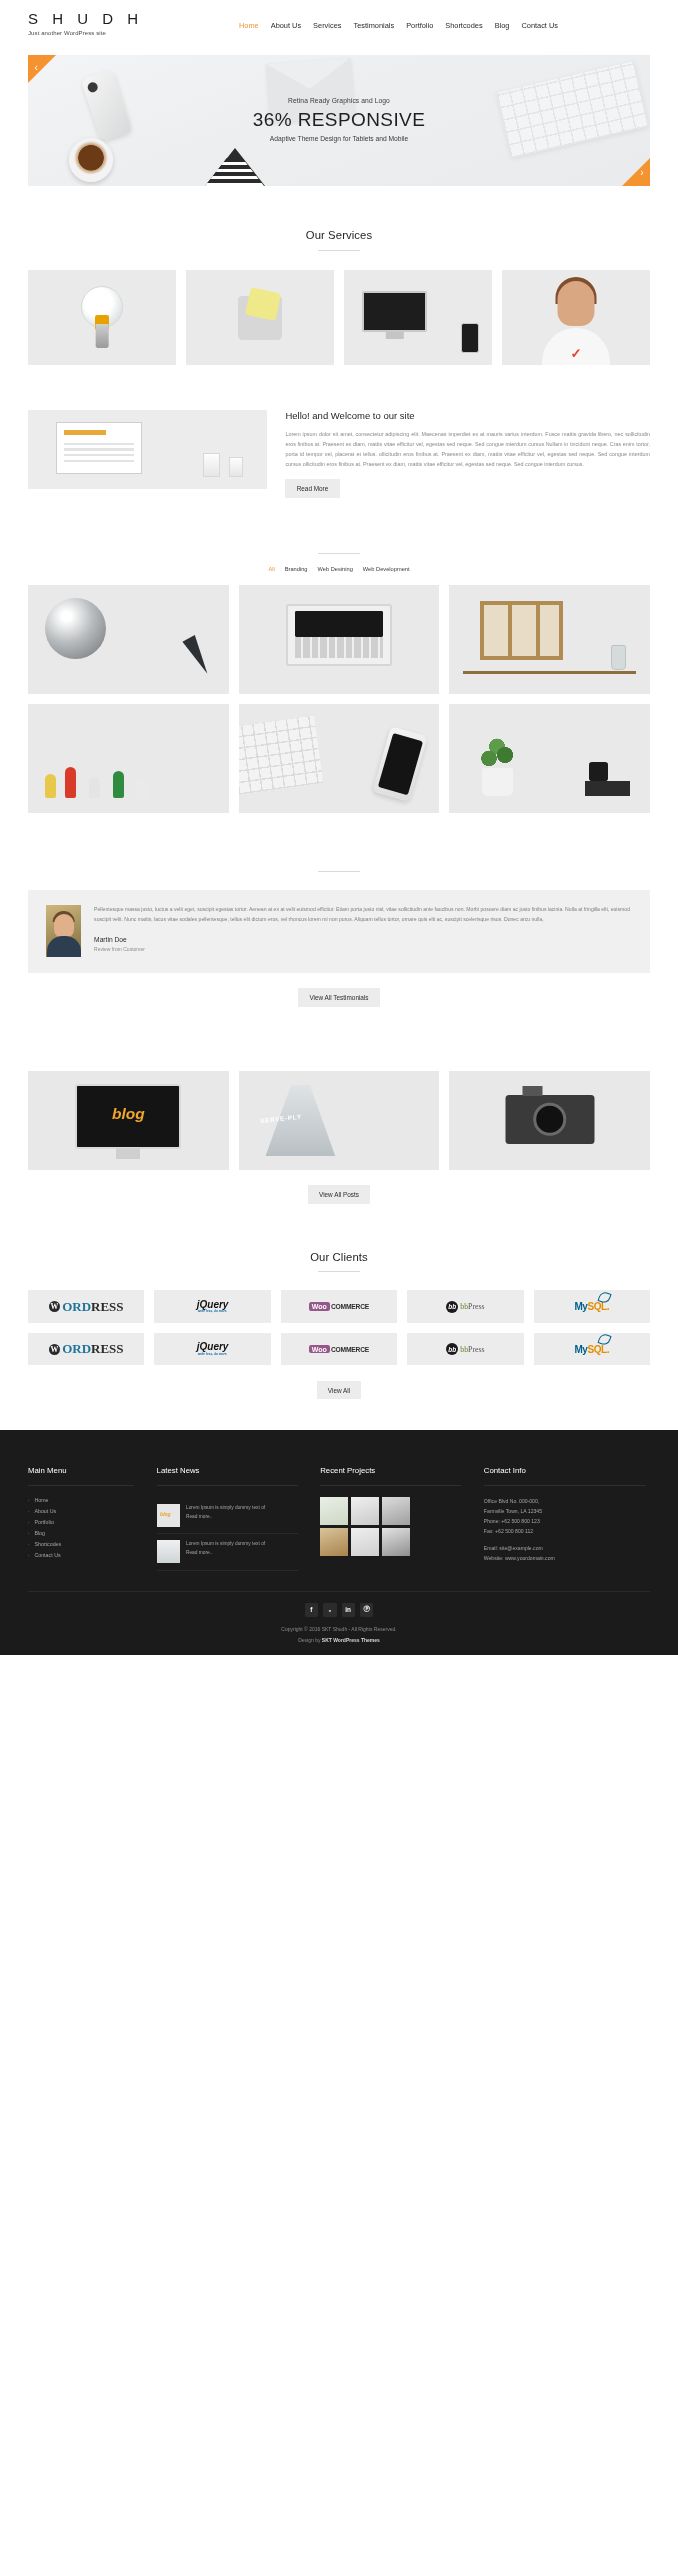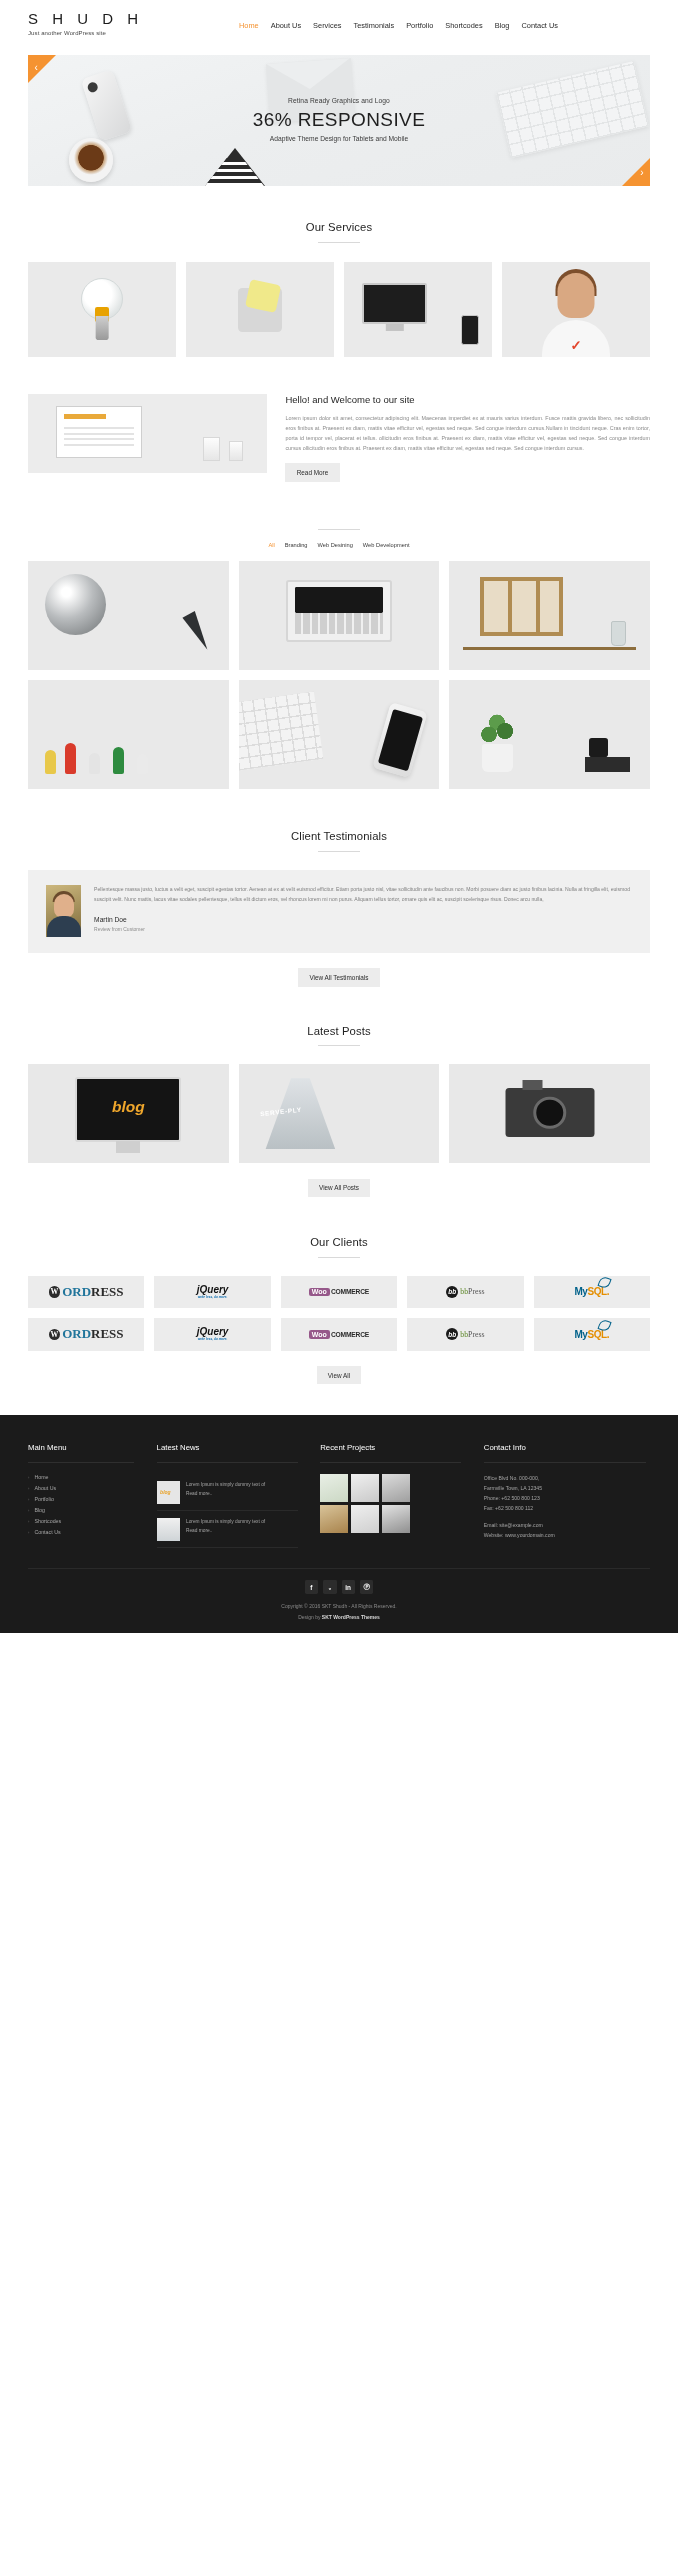--- a/index.html
+++ b/index.html
@@ -4,21 +4,21 @@
 <style>
   * { box-sizing: border-box; margin: 0; padding: 0; }
   html, body {
     width: 678px;
     background: #ffffff;
     font-family: "Liberation Sans", sans-serif;
     color: #555;
   }
   body { width: 678px; height: 2576px; overflow: hidden; position: relative; }
 
-  .wrap { width: 622px; margin: 4px auto; }
+  .wrap { width: 622px; margin: 12px auto; }
 
   
   .header { width: 579px; height: 55px; background: #fff; position: relative; }
   .logo-block { position: absolute; left: 28px; top: 11.3px; }
   .logo-title {
     font-size: 15px; letter-spacing: 5px; color: #1b1b1b; font-weight: 400;
     line-height: 1.1;
   }
   .logo-tag { font-size: 6px; color: #4a4a4a; margin-top: 2.1px; letter-spacing: 0.1px; }
   .nav { position: absolute; right: 21px; top: 21px; display: flex; gap: 12px; }
@@ -498,45 +498,40 @@
     <div class="proj-card">
       <div class="plantpot"></div>
       <div class="plantleaf"></div>
       <div class="books"></div>
     </div>
   </div>
 </div>
 
 <div class="wrap testimonials">
   <div class="sec-head">
-    <div class="sec-title">Client Testimonials</div>
     <div class="sec-rule"></div>
   </div>
   <div class="testi-box">
     <div class="testi-avatar">
       <div class="hair"></div>
       <div class="face"></div>
       <div class="shirt"></div>
     </div>
     <div class="testi-body">
       <p class="testi-text">Pellentesque massa justo, luctus a velit eget, suscipit egestas tortor. Aenean at ex at velit euismod efficitur. Etiam porta justo nisl, vitae sollicitudin ante faucibus non. Morbi posuere diam ac justo finibus lacinia. Nulla at fringilla elit, euismod suscipit velit. Nunc mattis, lacus vitae sodales pellentesque, tellus elit dictum eros, vel rhoncus lorem mi non purus. Aliquam tellus tortor, ornare quis elit ac, suscipit scelerisque risus. Donec arcu nulla,</p>
       <div class="testi-name">Martin Doe</div>
       <div class="testi-role">Review from Customer</div>
     </div>
   </div>
   <div class="center-btn">
     <button class="btn" style="margin-top:0">View All Testimonials</button>
   </div>
 </div>
 
 <div class="wrap posts">
-  <div class="sec-head">
-    <div class="sec-title">Latest Posts</div>
-    <div class="sec-rule"></div>
-  </div>
   <div class="post-grid">
     <div class="post-card">
       <div class="imac"></div>
       <div class="blogtext">blog</div>
     </div>
     <div class="post-card">
       <div class="crane"></div>
       <div class="crane-txt">SERVE-PLY</div>
     </div>
     <div class="post-card">

